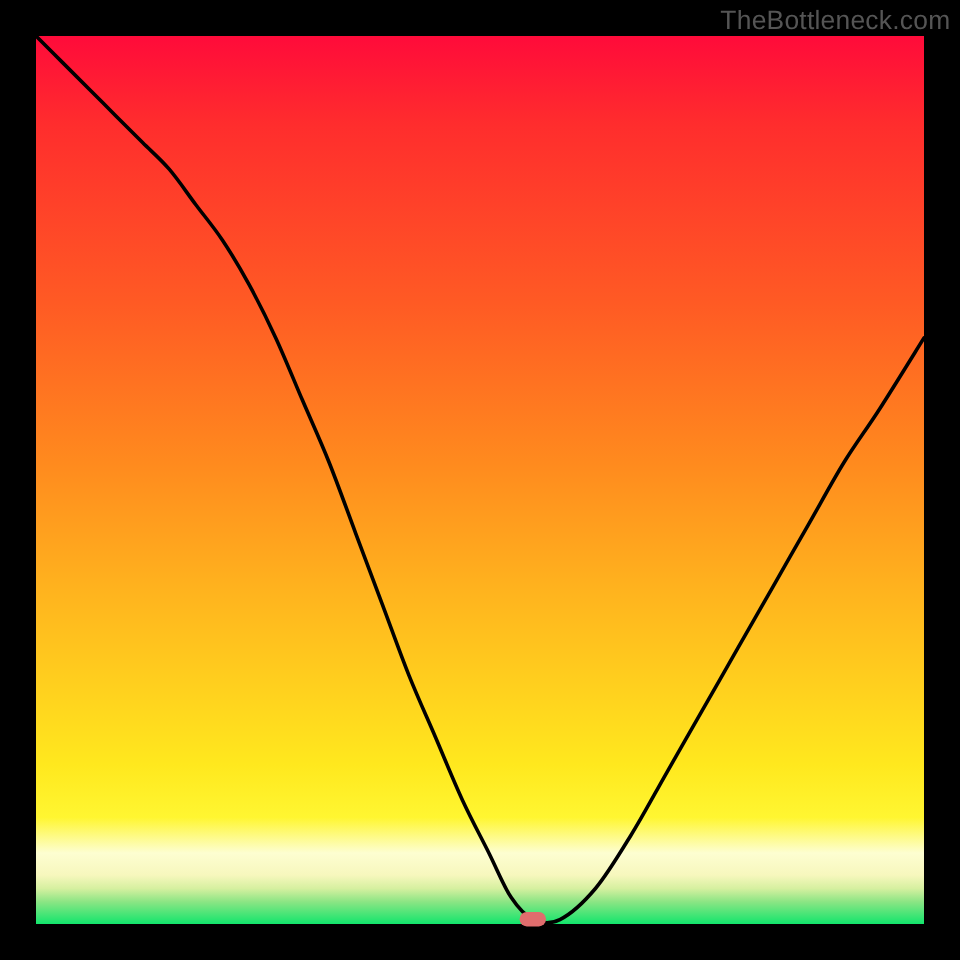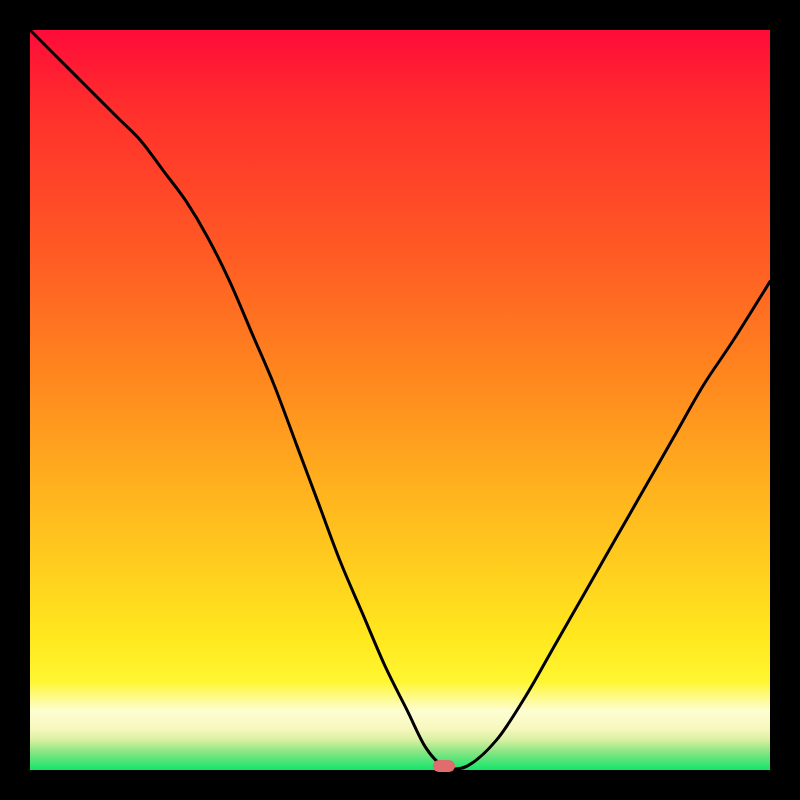--- a/index.html
+++ b/index.html
@@ -74,13 +74,14 @@
 <body>
 
 <div class="stage">
   <div class="plot-area">
     <div class="gradient-bg"></div>
     <svg class="curve" viewBox="0 0 740 740" preserveAspectRatio="none">
       <path id="curve-path" fill="none" stroke="#000000" stroke-width="3" stroke-linejoin="round" stroke-linecap="round" d="M 0.00 0.00 C 3.70 3.70, 14.80 14.80, 22.20 22.20 C 29.60 29.60, 37.00 37.00, 44.40 44.40 C 51.80 51.80, 59.20 59.20, 66.60 66.60 C 74.00 74.00, 81.40 81.40, 88.80 88.80 C 96.20 96.20, 103.60 102.37, 111.00 111.00 C 118.40 119.63, 125.80 130.73, 133.20 140.60 C 140.60 150.47, 148.00 159.10, 155.40 170.20 C 162.80 181.30, 170.20 193.63, 177.60 207.20 C 185.00 220.77, 192.40 235.57, 199.80 251.60 C 207.20 267.63, 214.60 286.13, 222.00 303.40 C 229.40 320.67, 236.80 336.70, 244.20 355.20 C 251.60 373.70, 259.00 394.67, 266.40 414.40 C 273.80 434.13, 281.20 453.87, 288.60 473.60 C 296.00 493.33, 303.40 514.30, 310.80 532.80 C 318.20 551.30, 325.60 567.33, 333.00 584.60 C 340.40 601.87, 347.80 620.37, 355.20 636.40 C 362.60 652.43, 370.62 667.23, 377.40 680.80 C 384.18 694.37, 389.73 708.55, 395.90 717.80 C 402.07 727.05, 407.62 733.22, 414.40 736.30 C 421.18 739.38, 427.97 740.62, 436.60 736.30 C 445.23 731.98, 456.33 722.12, 466.20 710.40 C 476.07 698.68, 485.93 682.03, 495.80 666.00 C 505.67 649.97, 515.53 631.47, 525.40 614.20 C 535.27 596.93, 545.13 579.67, 555.00 562.40 C 564.87 545.13, 574.73 527.87, 584.60 510.60 C 594.47 493.33, 604.33 476.07, 614.20 458.80 C 624.07 441.53, 633.93 424.27, 643.80 407.00 C 653.67 389.73, 663.53 371.23, 673.40 355.20 C 683.27 339.17, 691.90 328.07, 703.00 310.80 C 714.10 293.53, 733.83 261.47, 740.00 251.60"></path>
     </svg>
     <div id="marker" class="marker" style="left: 414.4px; top: 736.3px; background: rgb(224, 109, 109);"></div>
   </div>
+  <div class="watermark">TheBottleneck.com</div>
 </div>
 
 </body></html>

